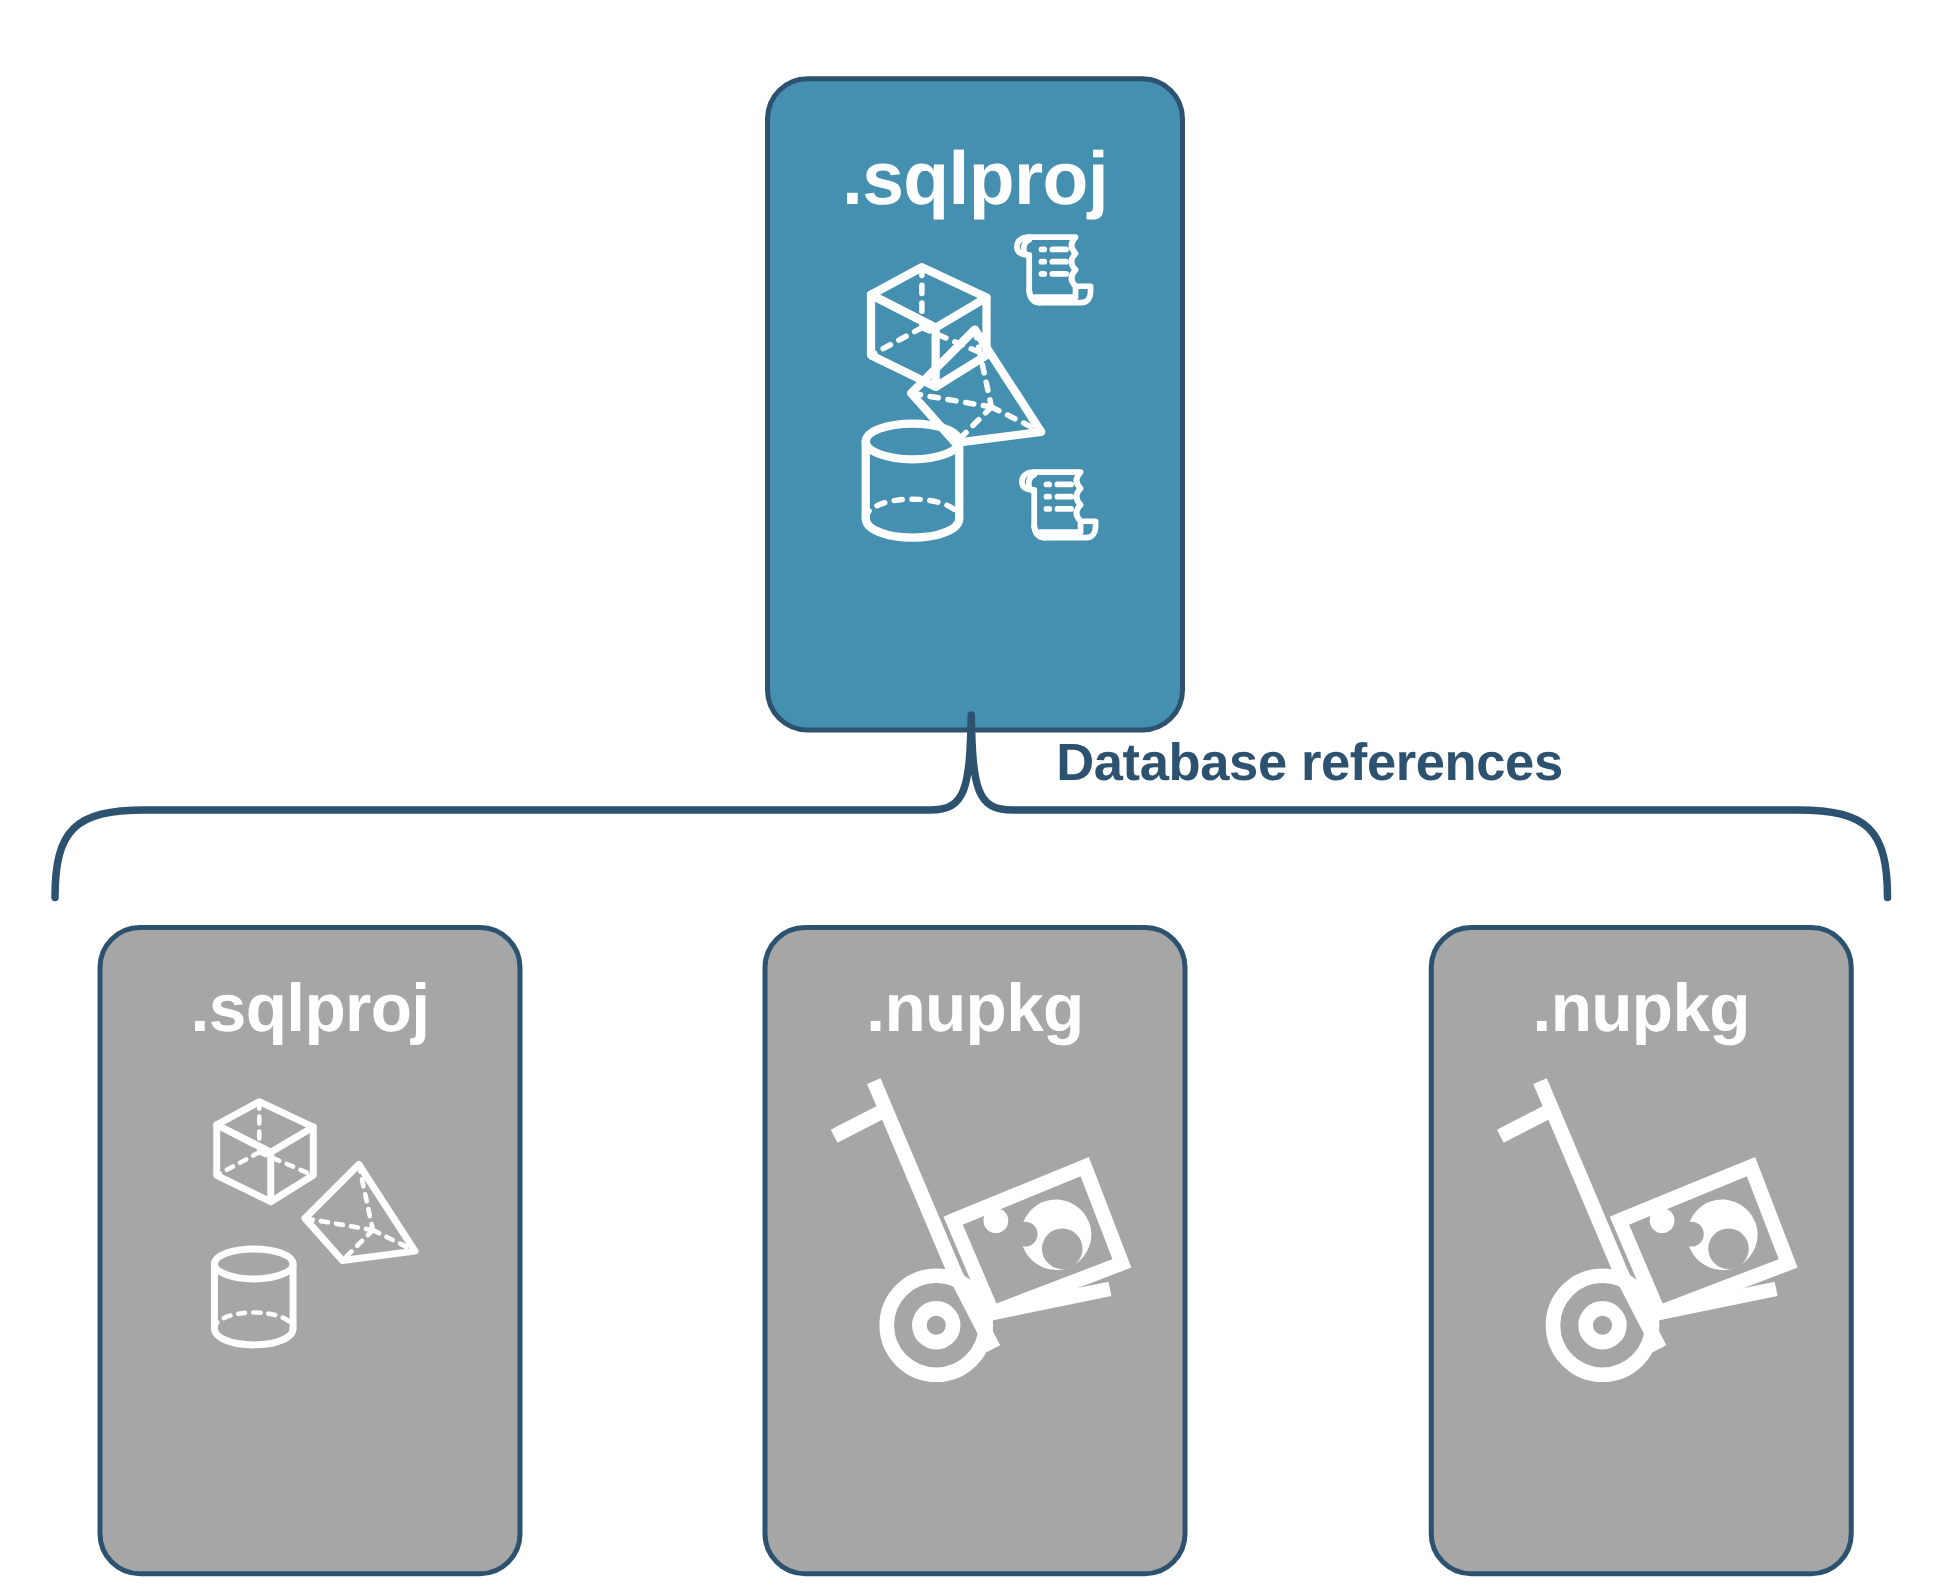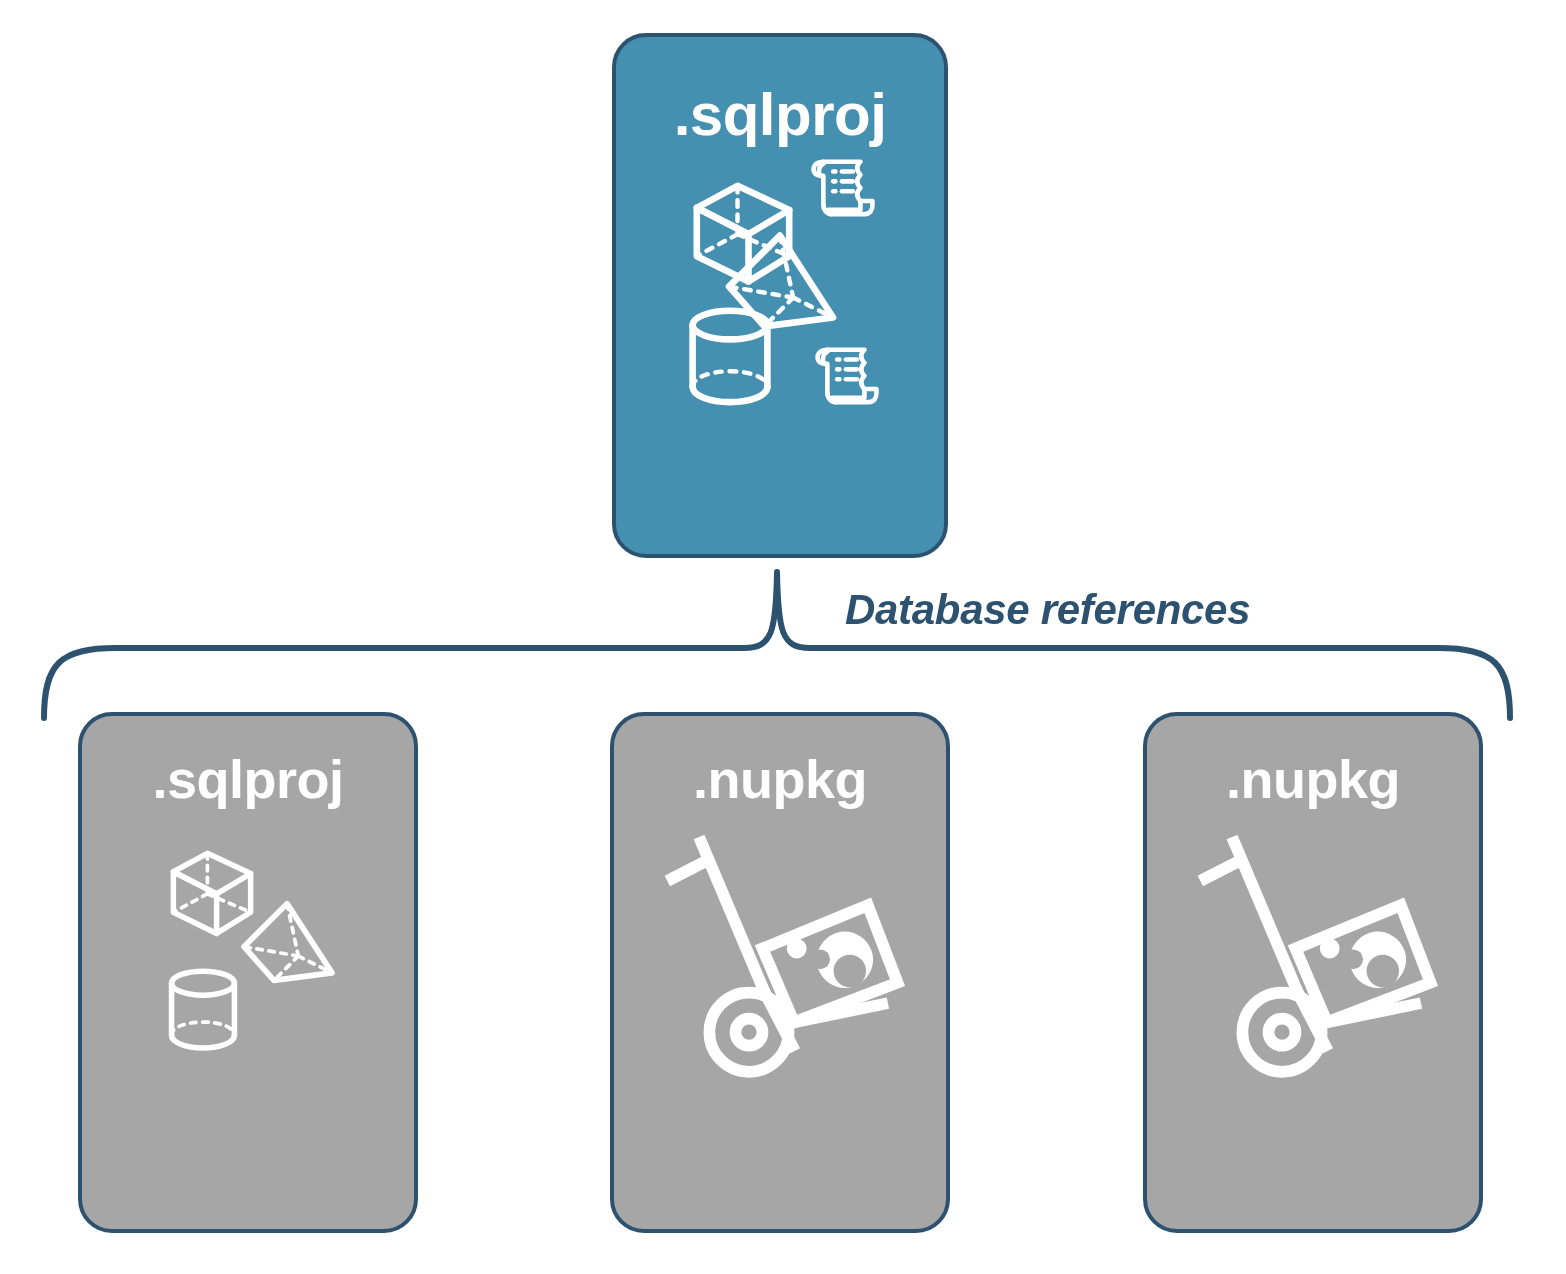--- a/index.html
+++ b/index.html
@@ -18,20 +18,21 @@
     overflow: hidden;
   }
   .node {
     position: absolute;
     border: 4px solid #2d5270;
     border-radius: 34px;
     box-sizing: border-box;
     display: flex;
     flex-direction: column;
     align-items: center;
+    margin-top: 28px;
   }
   .node.primary {
     background: #4590b0;
   }
   .node.secondary {
     background: #a6a6a6;
   }
   .node-title {
     color: #ffffff;
     font-weight: bold;
@@ -67,21 +68,20 @@
   #brace-label {
     position: absolute;
     left: 845px;
     top: 586px;
     font-size: 42px;
     font-weight: bold;
     color: #2d5270;
     letter-spacing: -0.3px;
     white-space: nowrap;
     user-select: none;
-    font-style: italic;
   }
 </style>
 </head>
 <body>
 
 <div id="canvas">
 
   <div class="node primary" id="node-root" style="left:612px; top:33px; width:336px; height:525px;">
     <div class="node-title">.sqlproj</div>
     <div class="icon-area">

